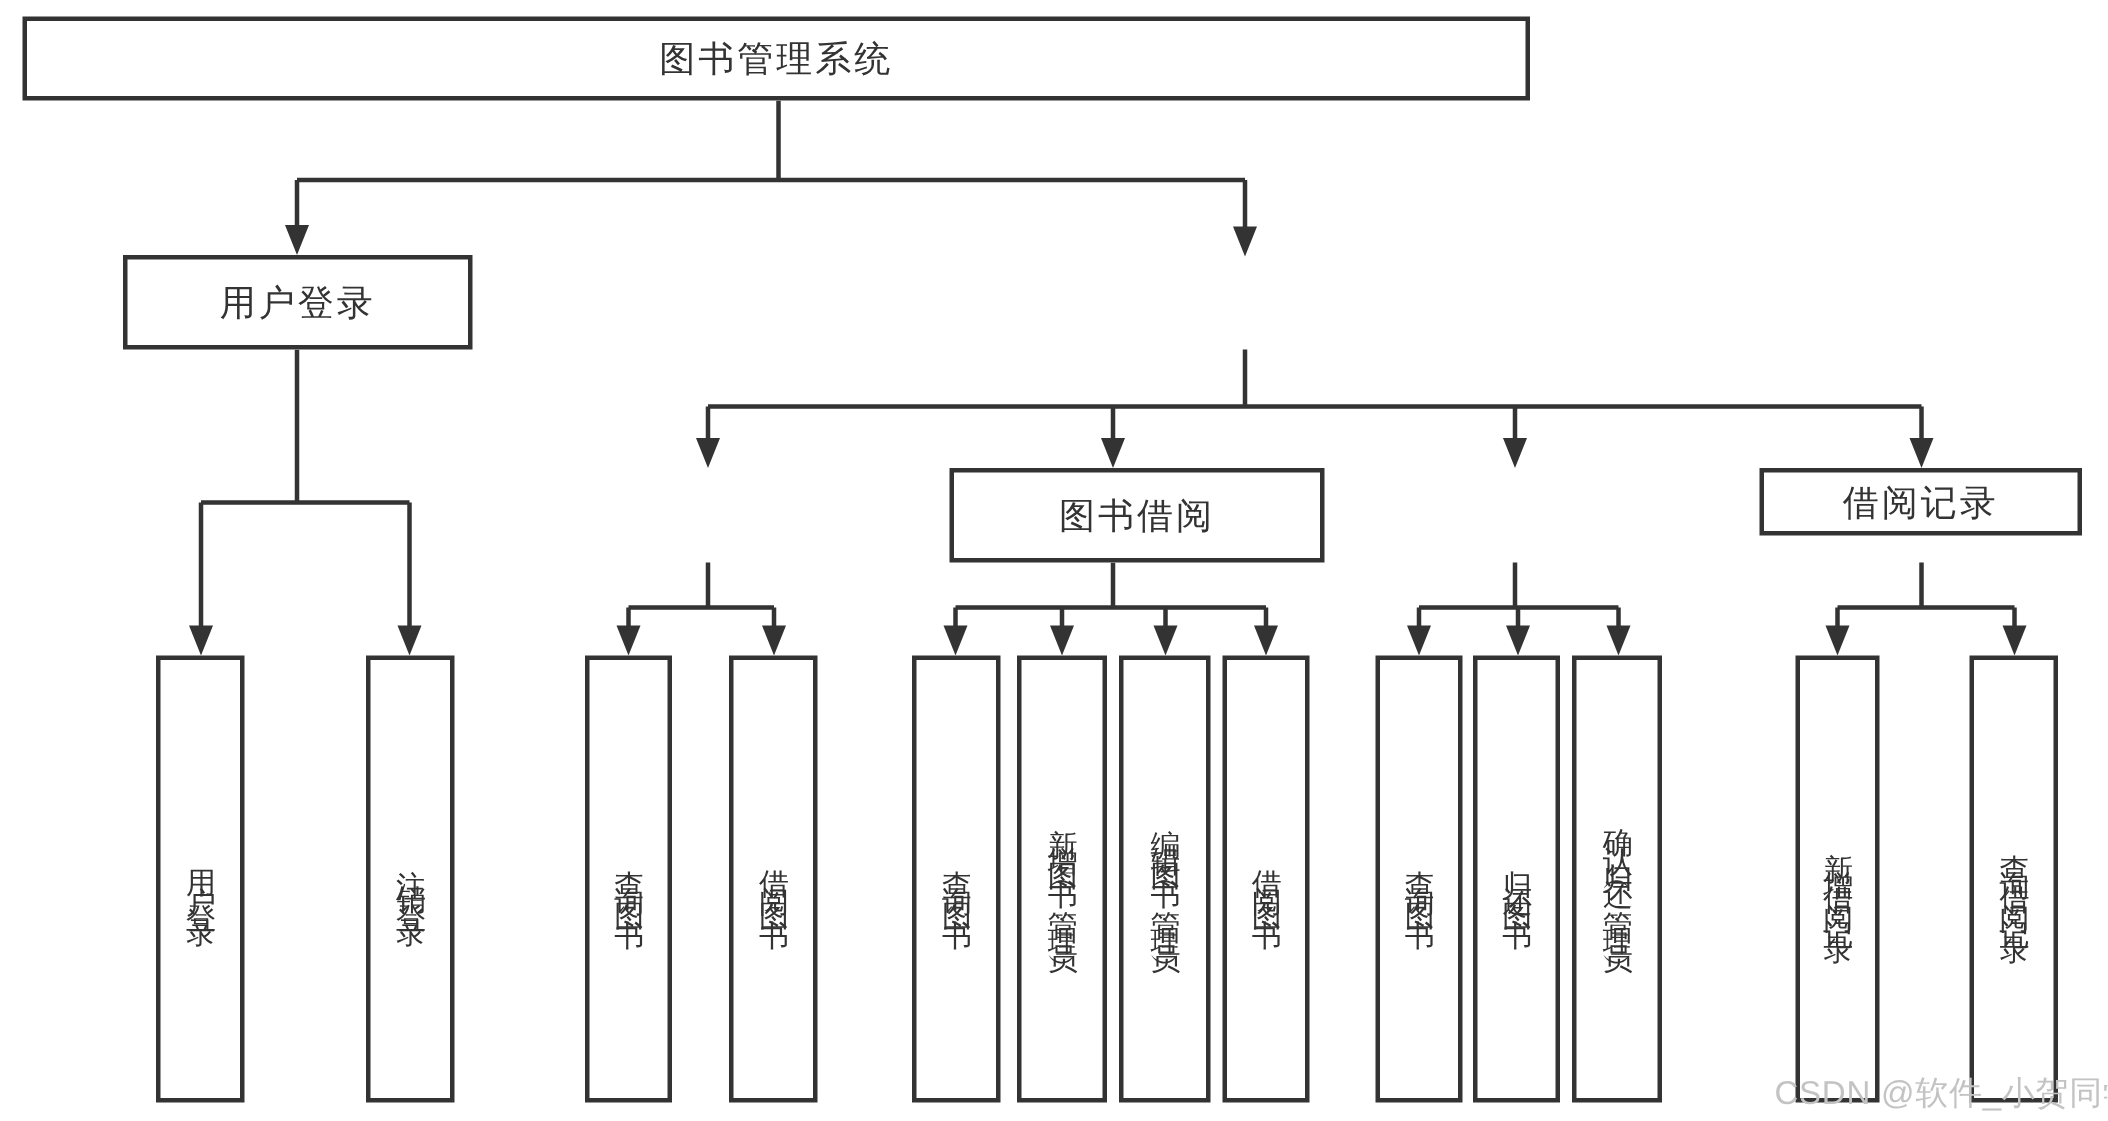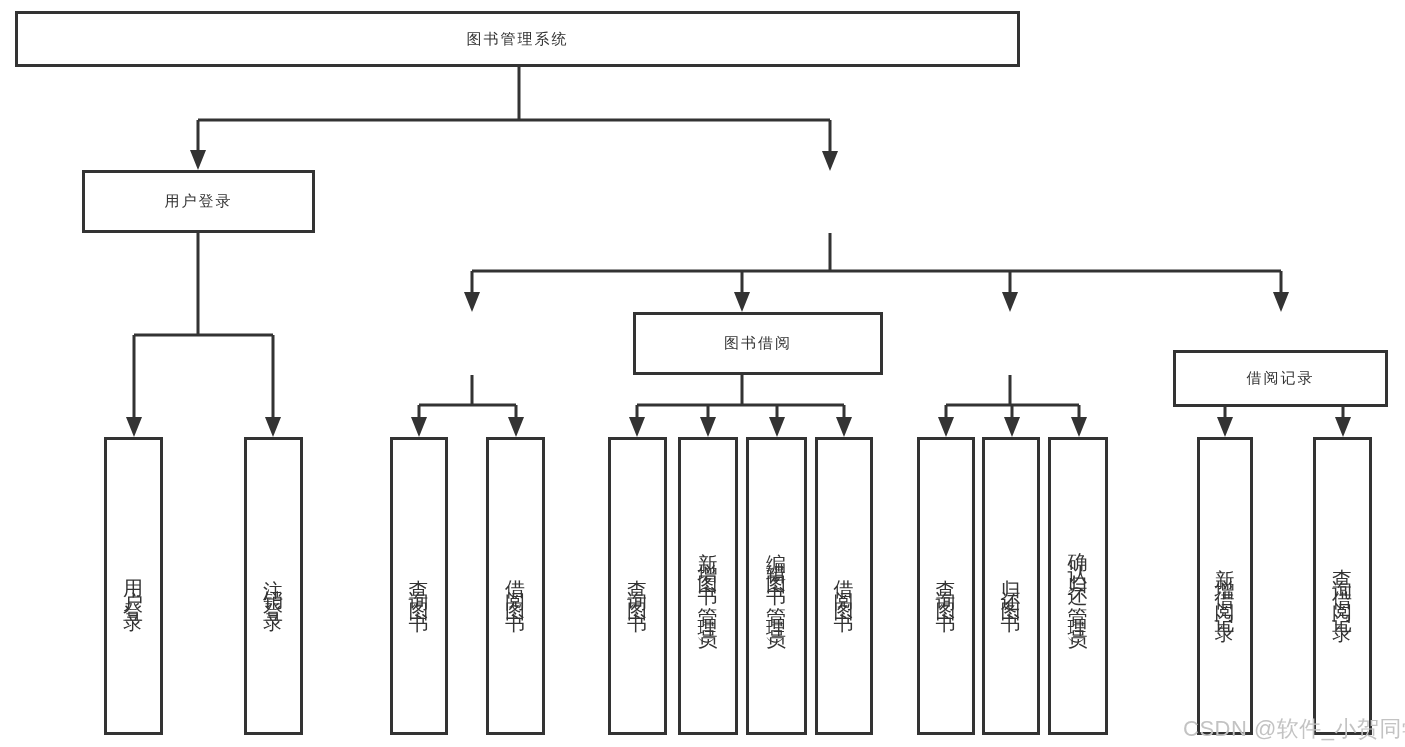--- a/index.html
+++ b/index.html
@@ -26,21 +26,21 @@
     box-sizing: border-box;
     background: #ffffff;
     border: 3px solid #333333;
     color: #333333;
     display: flex;
     align-items: center;
     justify-content: center;
     z-index: 2;
   }
   .h-node {
-    font-size: 15px;
+    font-size: 24px;
     letter-spacing: 2px;
     font-weight: 500;
     white-space: nowrap;
   }
   .v-node .v-text {
     writing-mode: vertical-rl;       
     font-size: 20px;
     letter-spacing: 11px;
     font-weight: 500;
     line-height: 1;
@@ -107,21 +107,21 @@
       <polygon points="1217,417 1233,417 1225,437"></polygon>
       <polygon points="1335,417 1351,417 1343,437"></polygon>
     </g>
   </svg>
 
   <div class="node h-node" style="left:15px; top:11px; width:1005px; height:56px;">图书管理系统</div>
 
   <div class="node h-node" style="left:82px; top:170px; width:233px; height:63px;">用户登录</div>
 
   <div class="node h-node" style="left:633px; top:312px; width:250px; height:63px;">图书借阅</div>
-  <div class="node h-node" style="left:1173px; top:312px; width:215px; height:57px;margin-top:38px;">借阅记录</div>
+  <div class="node h-node" style="left:1173px; top:312px; width:215px; height:45px;">借阅记录</div>
 
   <div class="node v-node" style="left:104px; top:437px; width:59px; height:298px;">
     <span class="v-text">用户登录</span>
   </div>
   <div class="node v-node" style="left:244px; top:437px; width:59px; height:298px;">
     <span class="v-text">注销登录</span>
   </div>
 
   <div class="node v-node" style="left:390px; top:437px; width:58px; height:298px;">
     <span class="v-text">查询图书</span>

